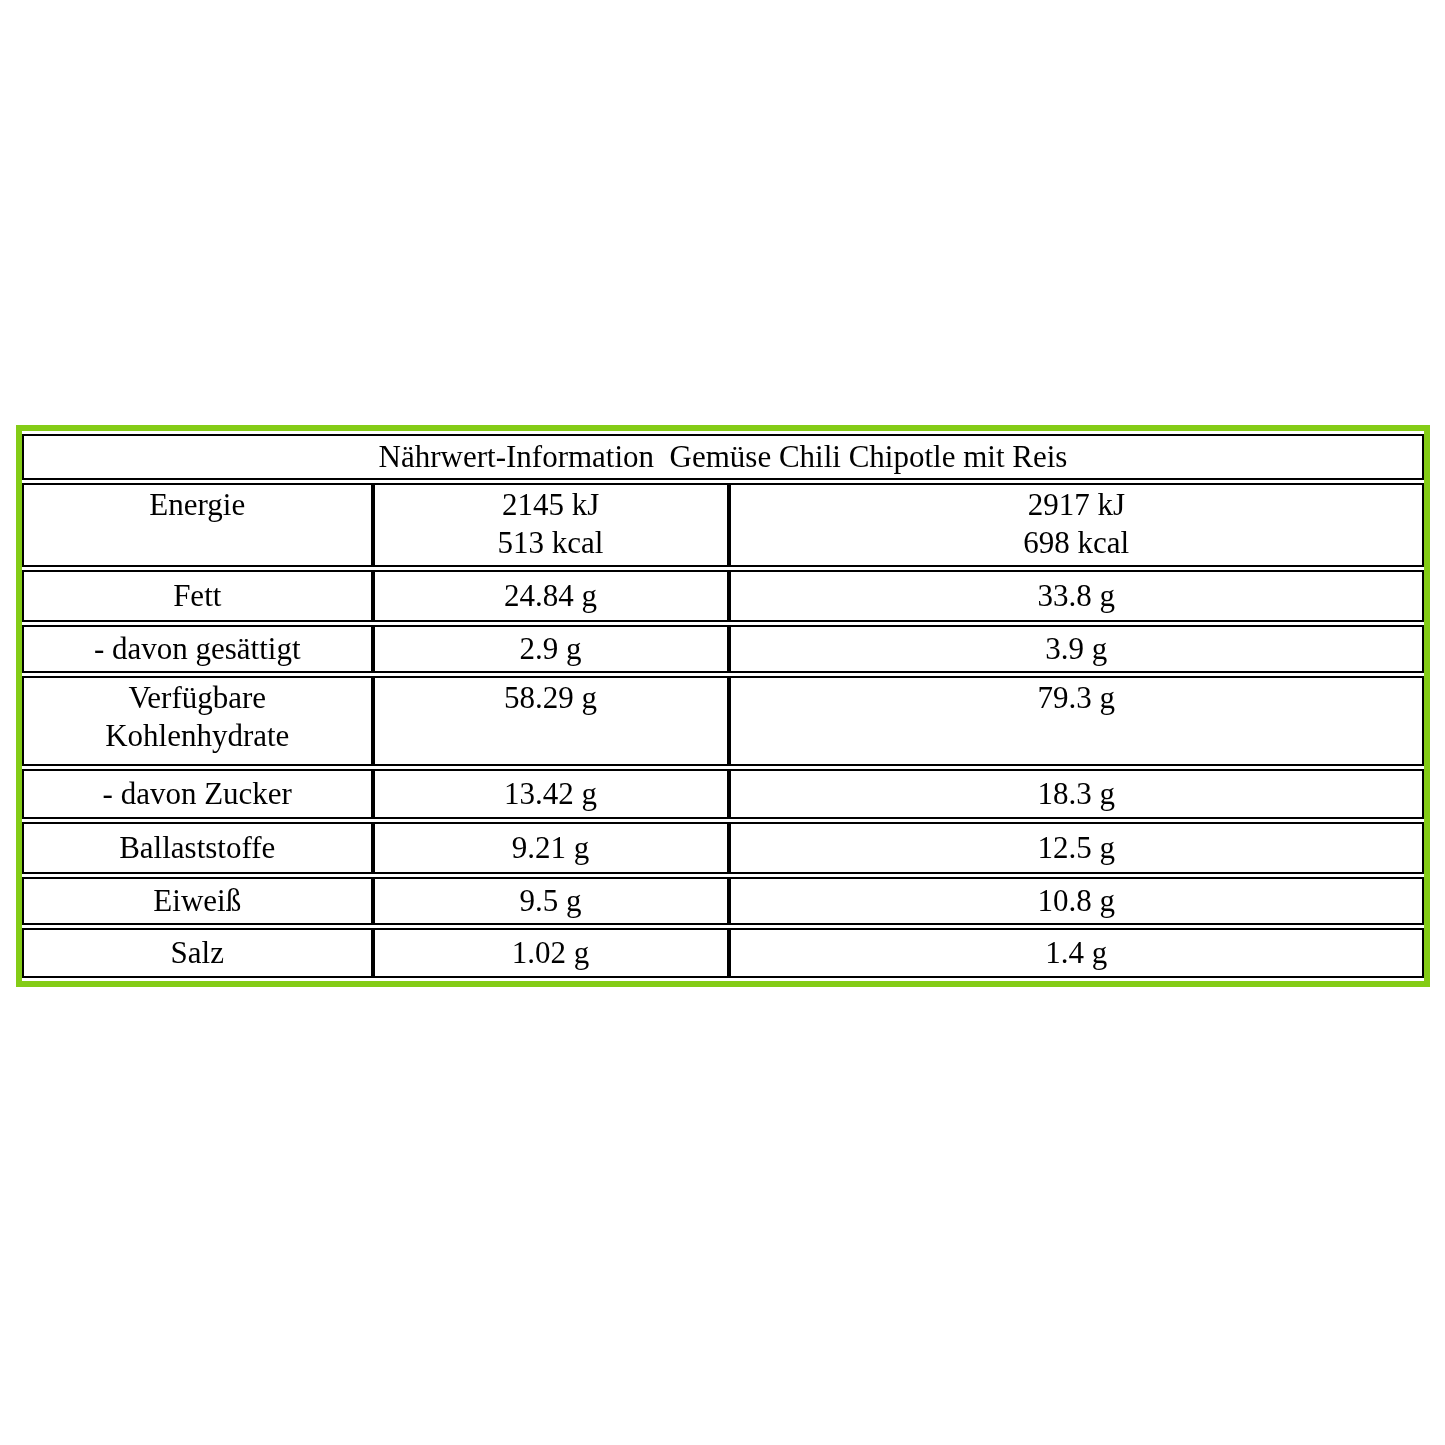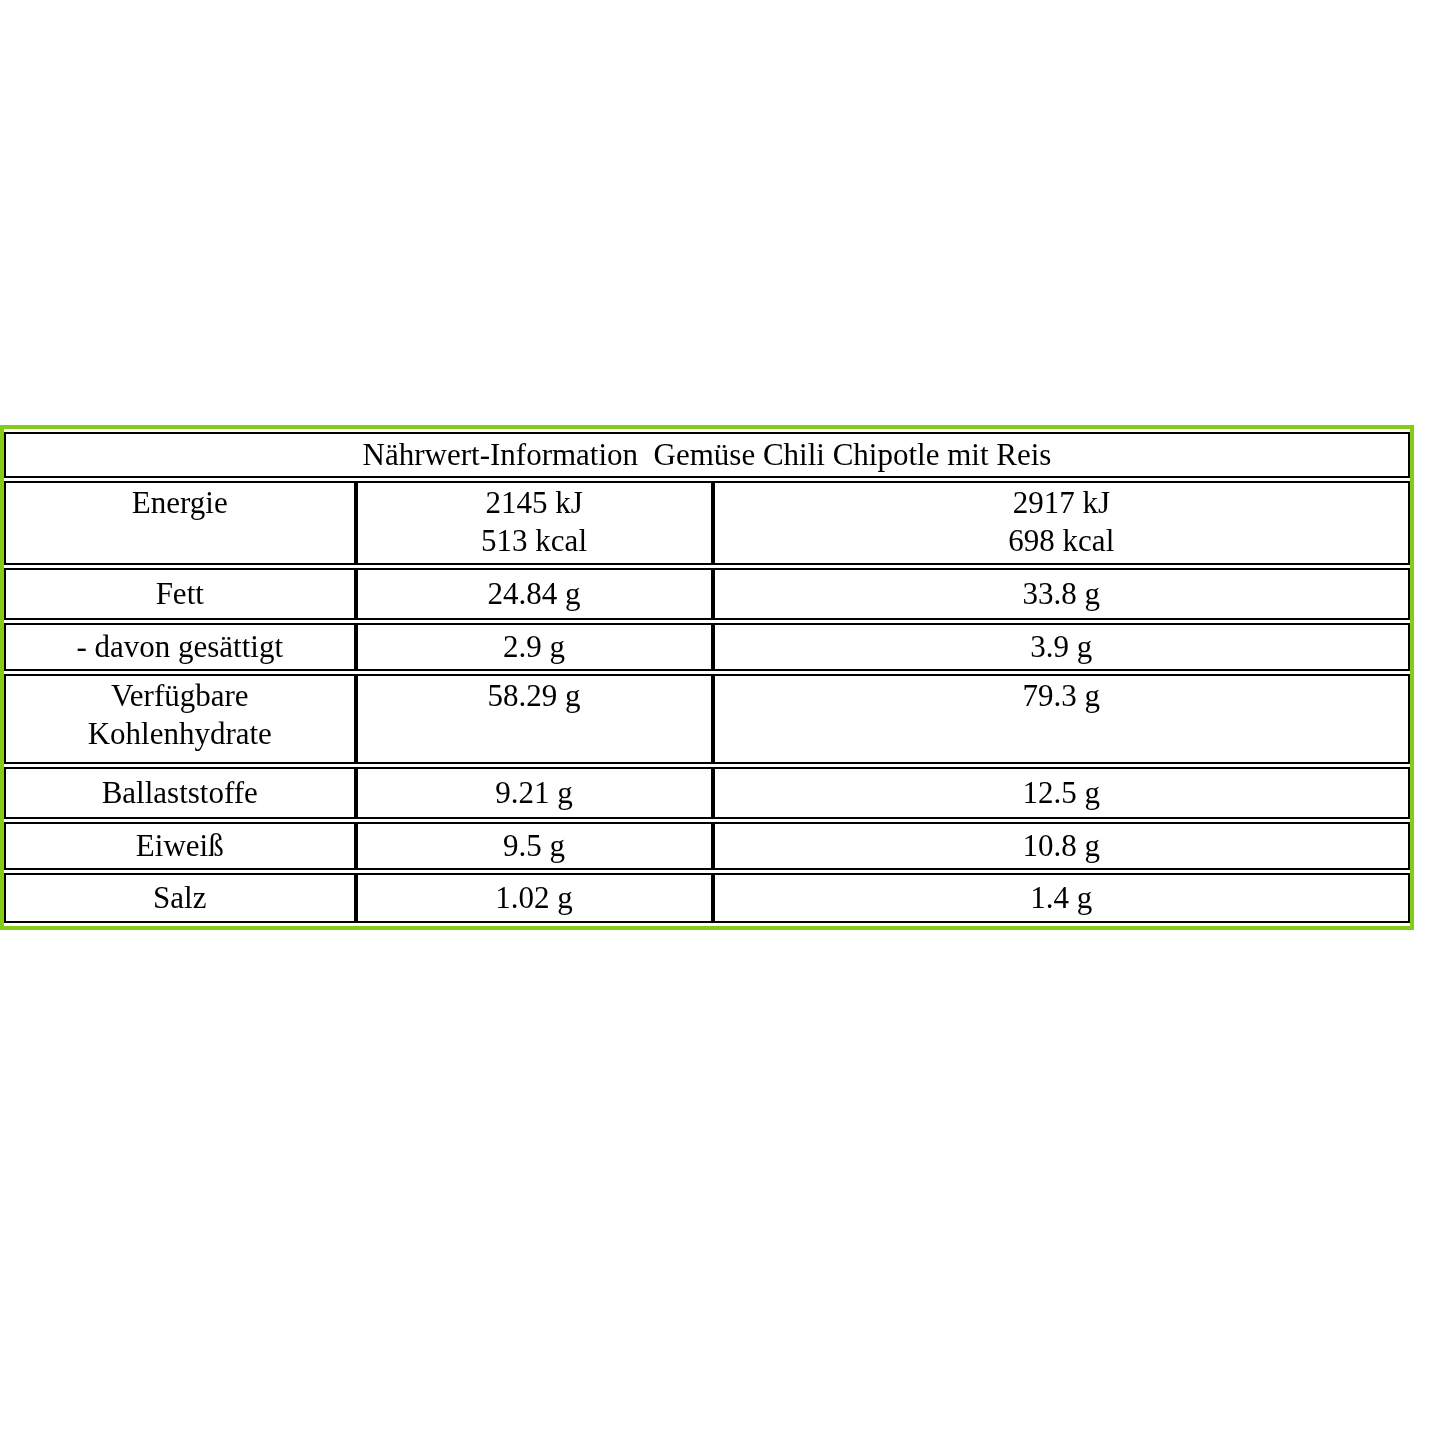--- a/index.html
+++ b/index.html
@@ -11,27 +11,27 @@
     position: relative;
     width: 1445px;
     height: 1445px;
     background: #ffffff;
     overflow: hidden;
     font-family: "Liberation Serif", "DejaVu Serif", serif;
     color: #000000;
   }
   table.nutri {
     position: absolute;
-    left: 0;
+    left: 16px;
     top: 425px;
     width: 1414px;
     table-layout: fixed;
     border-collapse: separate;
     border-spacing: 0 3px;   
-    border: 4px solid #84cc16;
+    border: 6px solid #84cc16;
     background: #ffffff;
     font-size: 31px;
     line-height: 38px;
   }
   table.nutri td {
     border: 2px solid #000000;
     text-align: center;
     vertical-align: middle;
     padding: 1px 8px;
     overflow: hidden;
@@ -97,20 +97,25 @@
           <div>Kohlenhydrate</div>
         </td>
         <td>
           <div>58.29 g</div>
         </td>
         <td>
           <div>79.3 g</div>
         </td>
       </tr>
 
+      <tr class="r-zucker">
+        <td>- davon Zucker</td>
+        <td>13.42 g</td>
+        <td>18.3 g</td>
+      </tr>
 
       <tr class="r-ballast">
         <td>Ballaststoffe</td>
         <td>9.21 g</td>
         <td>12.5 g</td>
       </tr>
 
       <tr class="r-eiweiss">
         <td>Eiweiß</td>
         <td>9.5 g</td>

